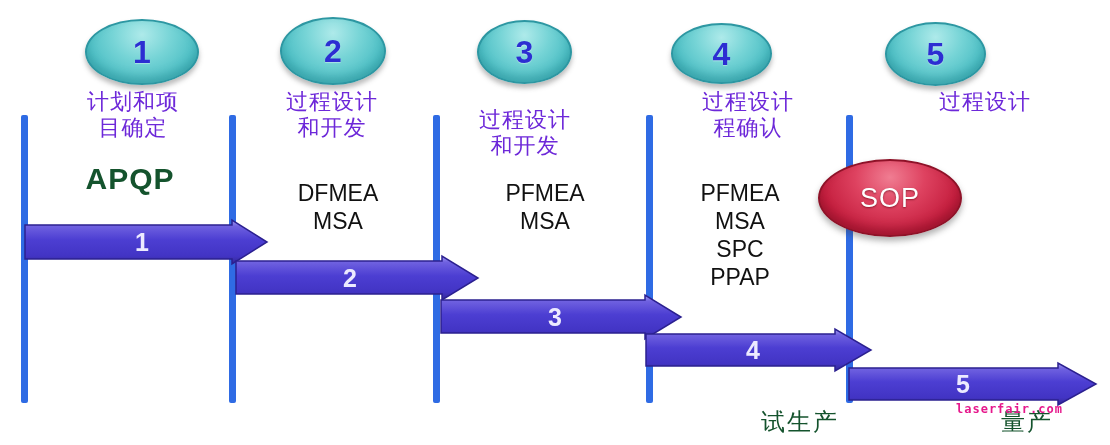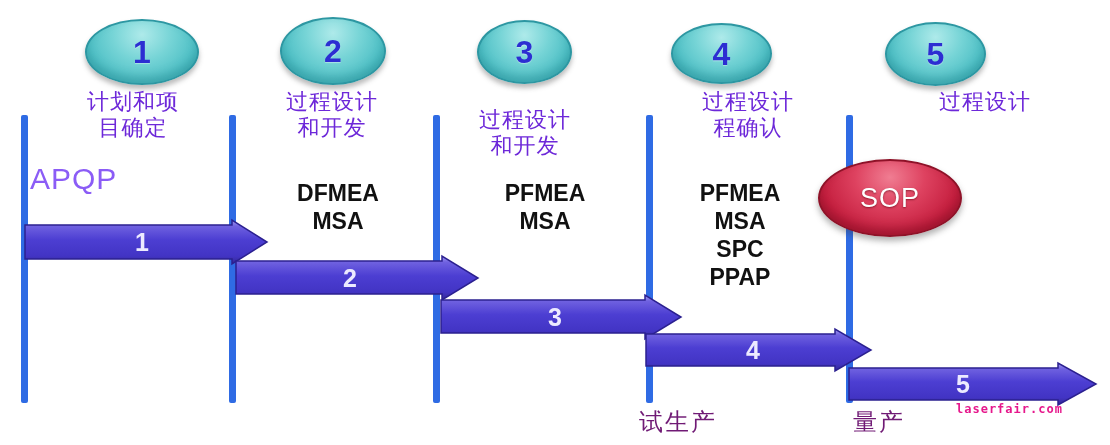--- a/index.html
+++ b/index.html
@@ -32,30 +32,30 @@
     text-align:center;
     font-family:"Liberation Serif","DejaVu Serif",serif;
     font-size:22px;line-height:26px;
     color:#6d28d9;
     letter-spacing:1px;
   }
   
   .items{
     position:absolute;
     text-align:center;
-    font-weight:bold;
+    font-weight:normal;
     font-size:23px;line-height:28px;
     color:#111111;
   }
   .apqp{
     position:absolute;
-    text-align:left;
-    font-weight:normal;
+    text-align:center;
+    font-weight:bold;
     font-size:30px;line-height:32px;
-    color:#8b5cf6;
+    color:#14532d;
     letter-spacing:1px;
   }
   
   .vline{
     position:absolute;
     top:115px;height:288px;width:7px;
     background:#2f6be4;
     border-radius:2px;
   }
   
@@ -77,23 +77,23 @@
   #arrow-layer{position:absolute;left:0;top:0;z-index:4;}
   .arrow-label{
     fill:#eceaff;
     font-family:"Liberation Sans",sans-serif;
     font-weight:bold;font-size:25px;
     text-anchor:middle;
   }
   
   .milestone{
     position:absolute;
-    text-align:left;
+    text-align:right;
     font-family:"Liberation Serif","DejaVu Serif",serif;
-    font-size:24px;color:#701a75;letter-spacing:2px;
+    font-size:24px;color:#14532d;letter-spacing:2px;
     z-index:2;
   }
   .watermark{
     position:absolute;
     left:956px;top:402px;
     font-family:"DejaVu Sans Mono","Liberation Mono",monospace;
     font-weight:bold;font-size:12px;letter-spacing:1px;
     color:#e6188c;
     z-index:5;
     white-space:nowrap;

